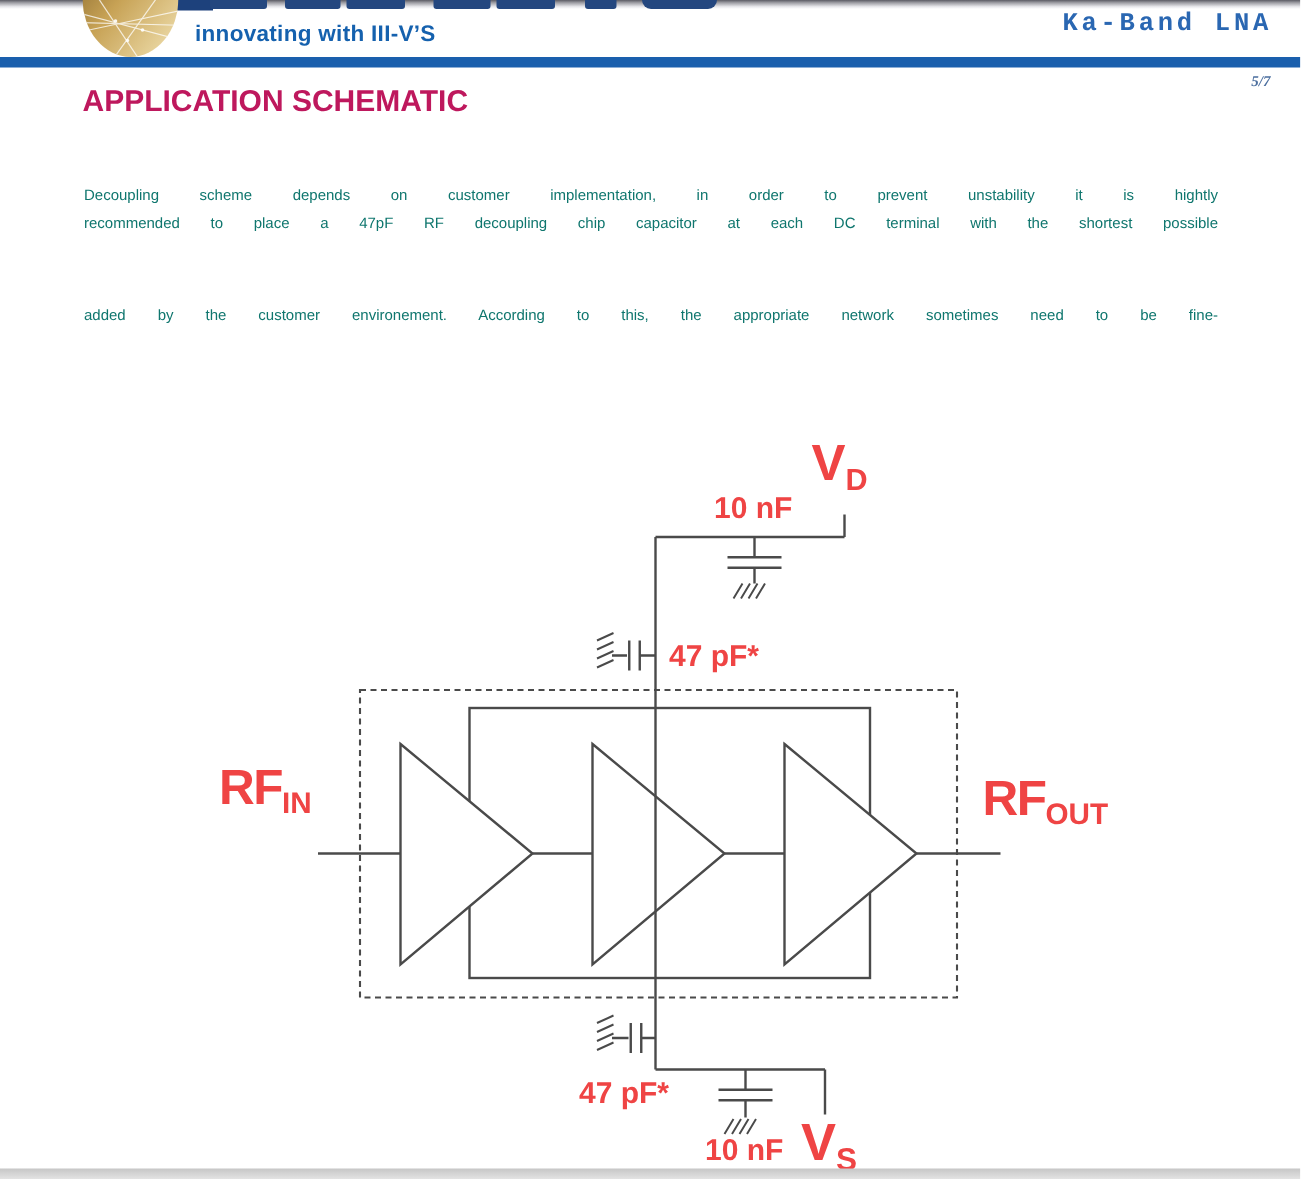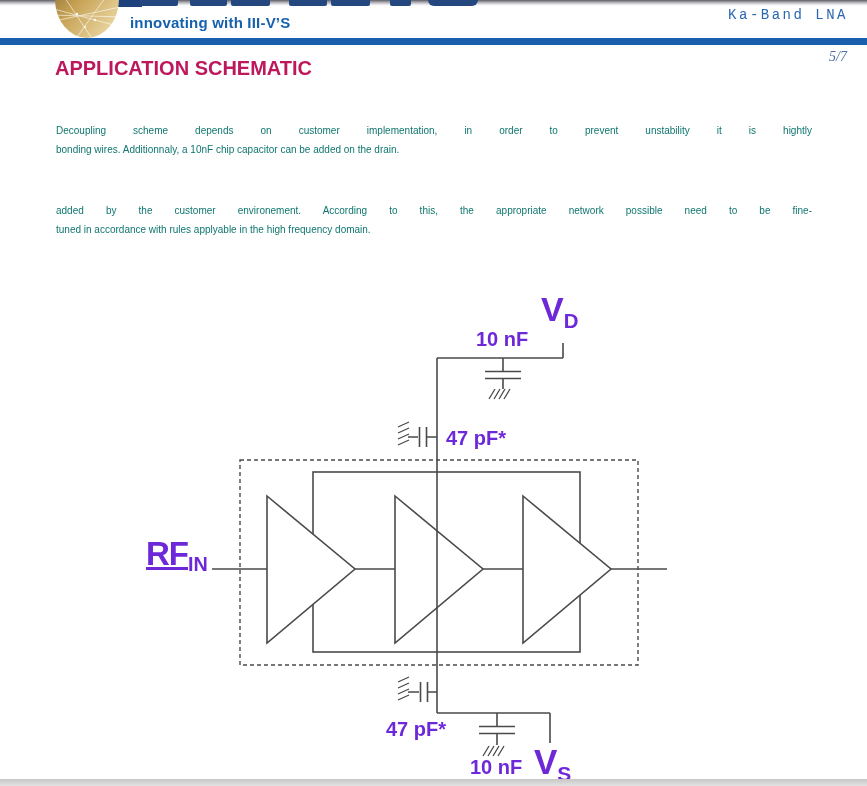--- a/index.html
+++ b/index.html
@@ -11,43 +11,43 @@
               background:linear-gradient(to bottom,#5b5b64 0%,#9d9da3 30%,#e9e9ed 75%,#ffffff 100%);}
   .logo-plate{position:absolute;top:0;left:58px;width:84px;height:7px;background:#1d417c;}
   .letter-stub{position:absolute;top:0;height:6px;background:#24477f;border-radius:0 0 2px 2px;}
   .stub1{left:140px;width:38px;} .stub2{left:190px;width:37px;} .stub3{left:231px;width:39px;}
   .stub4{left:289px;width:38px;} .stub5{left:331px;width:39px;} .stub6{left:390px;width:21px;}
   .stub7{left:428px;width:50px;border-radius:0 0 14px 14px;}
   .globe{position:absolute;top:0;left:55px;}
   .tagline{position:absolute;left:130px;top:14px;font-size:15px;font-weight:bold;color:#1561ae;
            letter-spacing:0.2px;}
   .product{position:absolute;top:7px;right:19px;font-family:"Liberation Mono", monospace;
-           font-weight:normal;font-size:14px;letter-spacing:2.5px;color:#2a67b2;}
+           font-weight:bold;font-size:17px;letter-spacing:2.5px;color:#2a67b2;}
   .header-rule{position:absolute;top:38px;left:0;width:867px;height:7px;background:#1a5fad;}
   .page-num{position:absolute;top:49px;right:20px;font-family:"Liberation Serif", serif;
-            font-style:italic;font-weight:normal;font-size:14px;color:#4c6f9f;}
+            font-style:italic;font-weight:bold;font-size:10px;color:#4c6f9f;}
 
   
   .doc-heading{position:absolute;left:55px;top:57px;font-size:20px;font-weight:bold;color:#be185d;}
   .para{position:absolute;left:56px;width:756px;font-size:10px;line-height:19px;color:#0f766e;}
   .para1{top:121px;} .para2{top:201px;}
   .jline{text-align:justify;text-align-last:justify;}
   .lline{text-align:left;}
 
   
   .schem-svg{position:absolute;top:0;left:0;}
-  .slabel{position:absolute;font-weight:bold;color:#6d28d9;white-space:nowrap;}
+  .slabel{position:absolute;font-weight:bold;color:#ef4444;white-space:nowrap;}
   .cap-label{font-size:20px;}
   .big-v{font-size:34px;line-height:1;}
   .big-rf{font-size:33px;line-height:1;letter-spacing:-1px;}
   .sub{font-size:60%;vertical-align:-0.32em;letter-spacing:0;}
   .lbl-10nf-top{left:476px;top:328px;}
   .lbl-vd{left:541px;top:292px;}
   .lbl-47pf-top{left:446px;top:427px;}
-  .lbl-rfin{left:146px;top:537px;text-decoration:underline;}
+  .lbl-rfin{left:146px;top:508px;}
   .lbl-rfout{left:655px;top:515px;}
   .lbl-47pf-bot{left:386px;top:718px;}
   .lbl-10nf-bot{left:470px;top:756px;}
   .lbl-vs{left:534px;top:744px;font-size:35px;line-height:1;}
 
   .footer-strip{position:absolute;left:0;bottom:0;width:867px;height:7px;
                 background:linear-gradient(to bottom,#c6c6c6,#e3e3e3);}
 </style>
 </head>
 <body>
@@ -92,26 +92,25 @@
 
   <div class="tagline">innovating with III-V’S</div>
   <div class="product">Ka-Band LNA</div>
   <div class="header-rule"></div>
   <div class="page-num">5/7</div>
 
   <div class="doc-heading">APPLICATION SCHEMATIC</div>
 
   <div class="para para1">
     <div class="jline">Decoupling scheme depends on customer implementation, in order to prevent unstability it is hightly</div>
-    <div class="lline">bonding wires. Additionnaly, a 10nF chip capacitor can be added on the drain.</div>
+    <div class="jline">recommended to place a 47pF RF decoupling chip capacitor at each DC terminal with the shortest possible</div>
   </div>
 
   <div class="para para2">
-    <div class="jline">added by the customer environement. According to this, the appropriate network possible need to be fine-</div>
-    <div class="lline">tuned in accordance with rules applyable in the high frequency domain.</div>
+    <div class="jline">added by the customer environement. According to this, the appropriate network sometimes need to be fine-</div>
   </div>
 
   <svg class="schem-svg" width="867" height="786" viewBox="0 0 867 786">
     <g stroke="#4a4a4a" stroke-width="1.6" fill="none">
 
       <rect x="313" y="472" width="267" height="180"></rect>
 
       <path fill="#ffffff" d="M267 496 L355 569 L267 643 Z"></path>
       <path fill="#ffffff" d="M395 496 L483 569 L395 643 Z"></path>
       <path fill="#ffffff" d="M523 496 L611 569 L523 643 Z"></path>
@@ -142,20 +141,21 @@
   </svg>
 
   <div class="slabel cap-label lbl-10nf-top">10 nF</div>
 
   <div class="slabel big-v lbl-vd"><span>V</span><span class="sub">D</span></div>
 
   <div class="slabel cap-label lbl-47pf-top">47 pF*</div>
 
   <div class="slabel big-rf lbl-rfin"><span>RF</span><span class="sub">IN</span></div>
 
+  <div class="slabel big-rf lbl-rfout"><span>RF</span><span class="sub">OUT</span></div>
 
   <div class="slabel cap-label lbl-47pf-bot">47 pF*</div>
 
   <div class="slabel cap-label lbl-10nf-bot">10 nF</div>
 
   <div class="slabel lbl-vs"><span>V</span><span class="sub">S</span></div>
 
   <div class="footer-strip"></div>
 </div>
 

